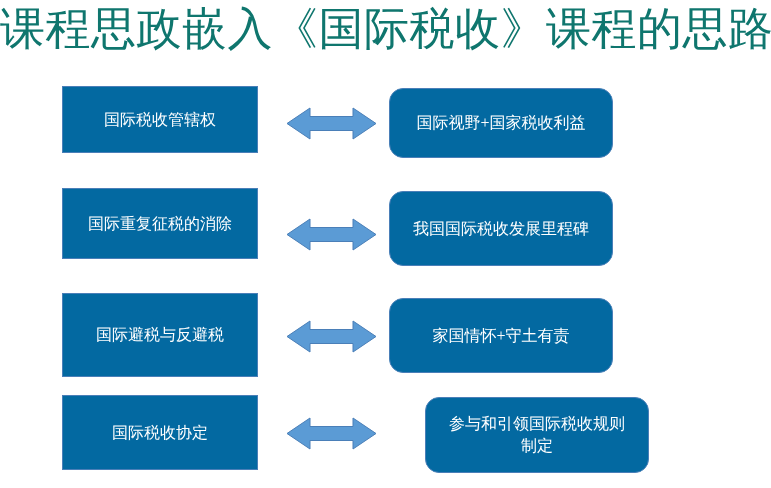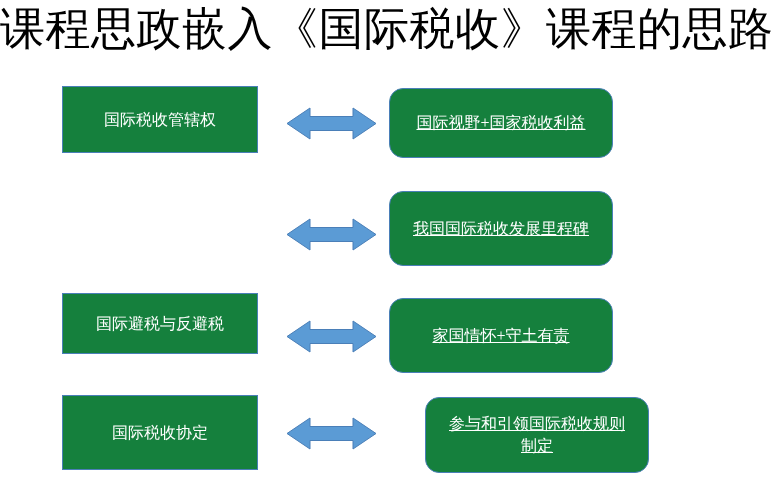--- a/index.html
+++ b/index.html
@@ -13,50 +13,50 @@
   }
   .title {
     position: absolute;
     top: 0;
     left: 0;
     width: 100%;
     margin: 0;
     text-align: center;
     font-size: 45px;
     font-weight: 400;
-    color: #000000;
+    color: #0f766e;
     line-height: 58px;
     white-space: nowrap;
     letter-spacing: 0.5px;
   }
   .shape {
     position: absolute;
-    background: #15803d;
+    background: #0369a1;
     border: 1px solid #4a7fb8;
     color: #ffffff;
     display: flex;
     align-items: center;
     justify-content: center;
     text-align: center;
     font-size: 16px;
     line-height: 1.35;
     box-sizing: border-box;
   }
   .left-col  { left: 62px;  width: 196px; }
-  .right-col { left: 389px; width: 224px; border-radius: 14px; padding: 0 18px; text-decoration: underline; }
+  .right-col { left: 389px; width: 224px; border-radius: 14px; padding: 0 18px; }
   .arrow {
     position: absolute;
     left: 286px;
     width: 91px;
     height: 33px;
     display: block;
   }
   .l1 { top: 86px;  height: 67px; }
   .l2 { top: 188px; height: 71px; }
-  .l3 { top: 293px; height: 61px; }
+  .l3 { top: 293px; height: 84px; }
   .l4 { top: 395px; height: 75px; }
   .r1 { top: 88px;  height: 70px; }
   .r2 { top: 191px; height: 75px; justify-content: center; }
   .r3 { top: 298px; height: 75px; }
   .r4 { top: 397px; height: 76px; margin-left: 36px; }
   .a1 { top: 107px; }
   .a2 { top: 218px; }
   .a3 { top: 320px; }
   .a4 { top: 417px; }
 </style>
@@ -71,20 +71,23 @@
   </div>
   <span class="arrow a1">
     <svg width="91" height="33" viewBox="0 0 91 33" xmlns="http://www.w3.org/2000/svg">
       <polygon points="1,16.5 24,1 24,9.5 67,9.5 67,1 90,16.5 67,32 67,23.5 24,23.5 24,32" fill="#5b9bd5" stroke="#4a7fb8" stroke-width="1" stroke-linejoin="miter"></polygon>
     </svg>
   </span>
   <div class="shape right-col r1">
     <span>国际视野+国家税收利益</span>
   </div>
 
+  <div class="shape left-col l2">
+    <span>国际重复征税的消除</span>
+  </div>
   <span class="arrow a2">
     <svg width="91" height="33" viewBox="0 0 91 33" xmlns="http://www.w3.org/2000/svg">
       <polygon points="1,16.5 24,1 24,9.5 67,9.5 67,1 90,16.5 67,32 67,23.5 24,23.5 24,32" fill="#5b9bd5" stroke="#4a7fb8" stroke-width="1" stroke-linejoin="miter"></polygon>
     </svg>
   </span>
   <div class="shape right-col r2">
     <span>我国国际税收发展里程碑</span>
   </div>
 
   <div class="shape left-col l3">

